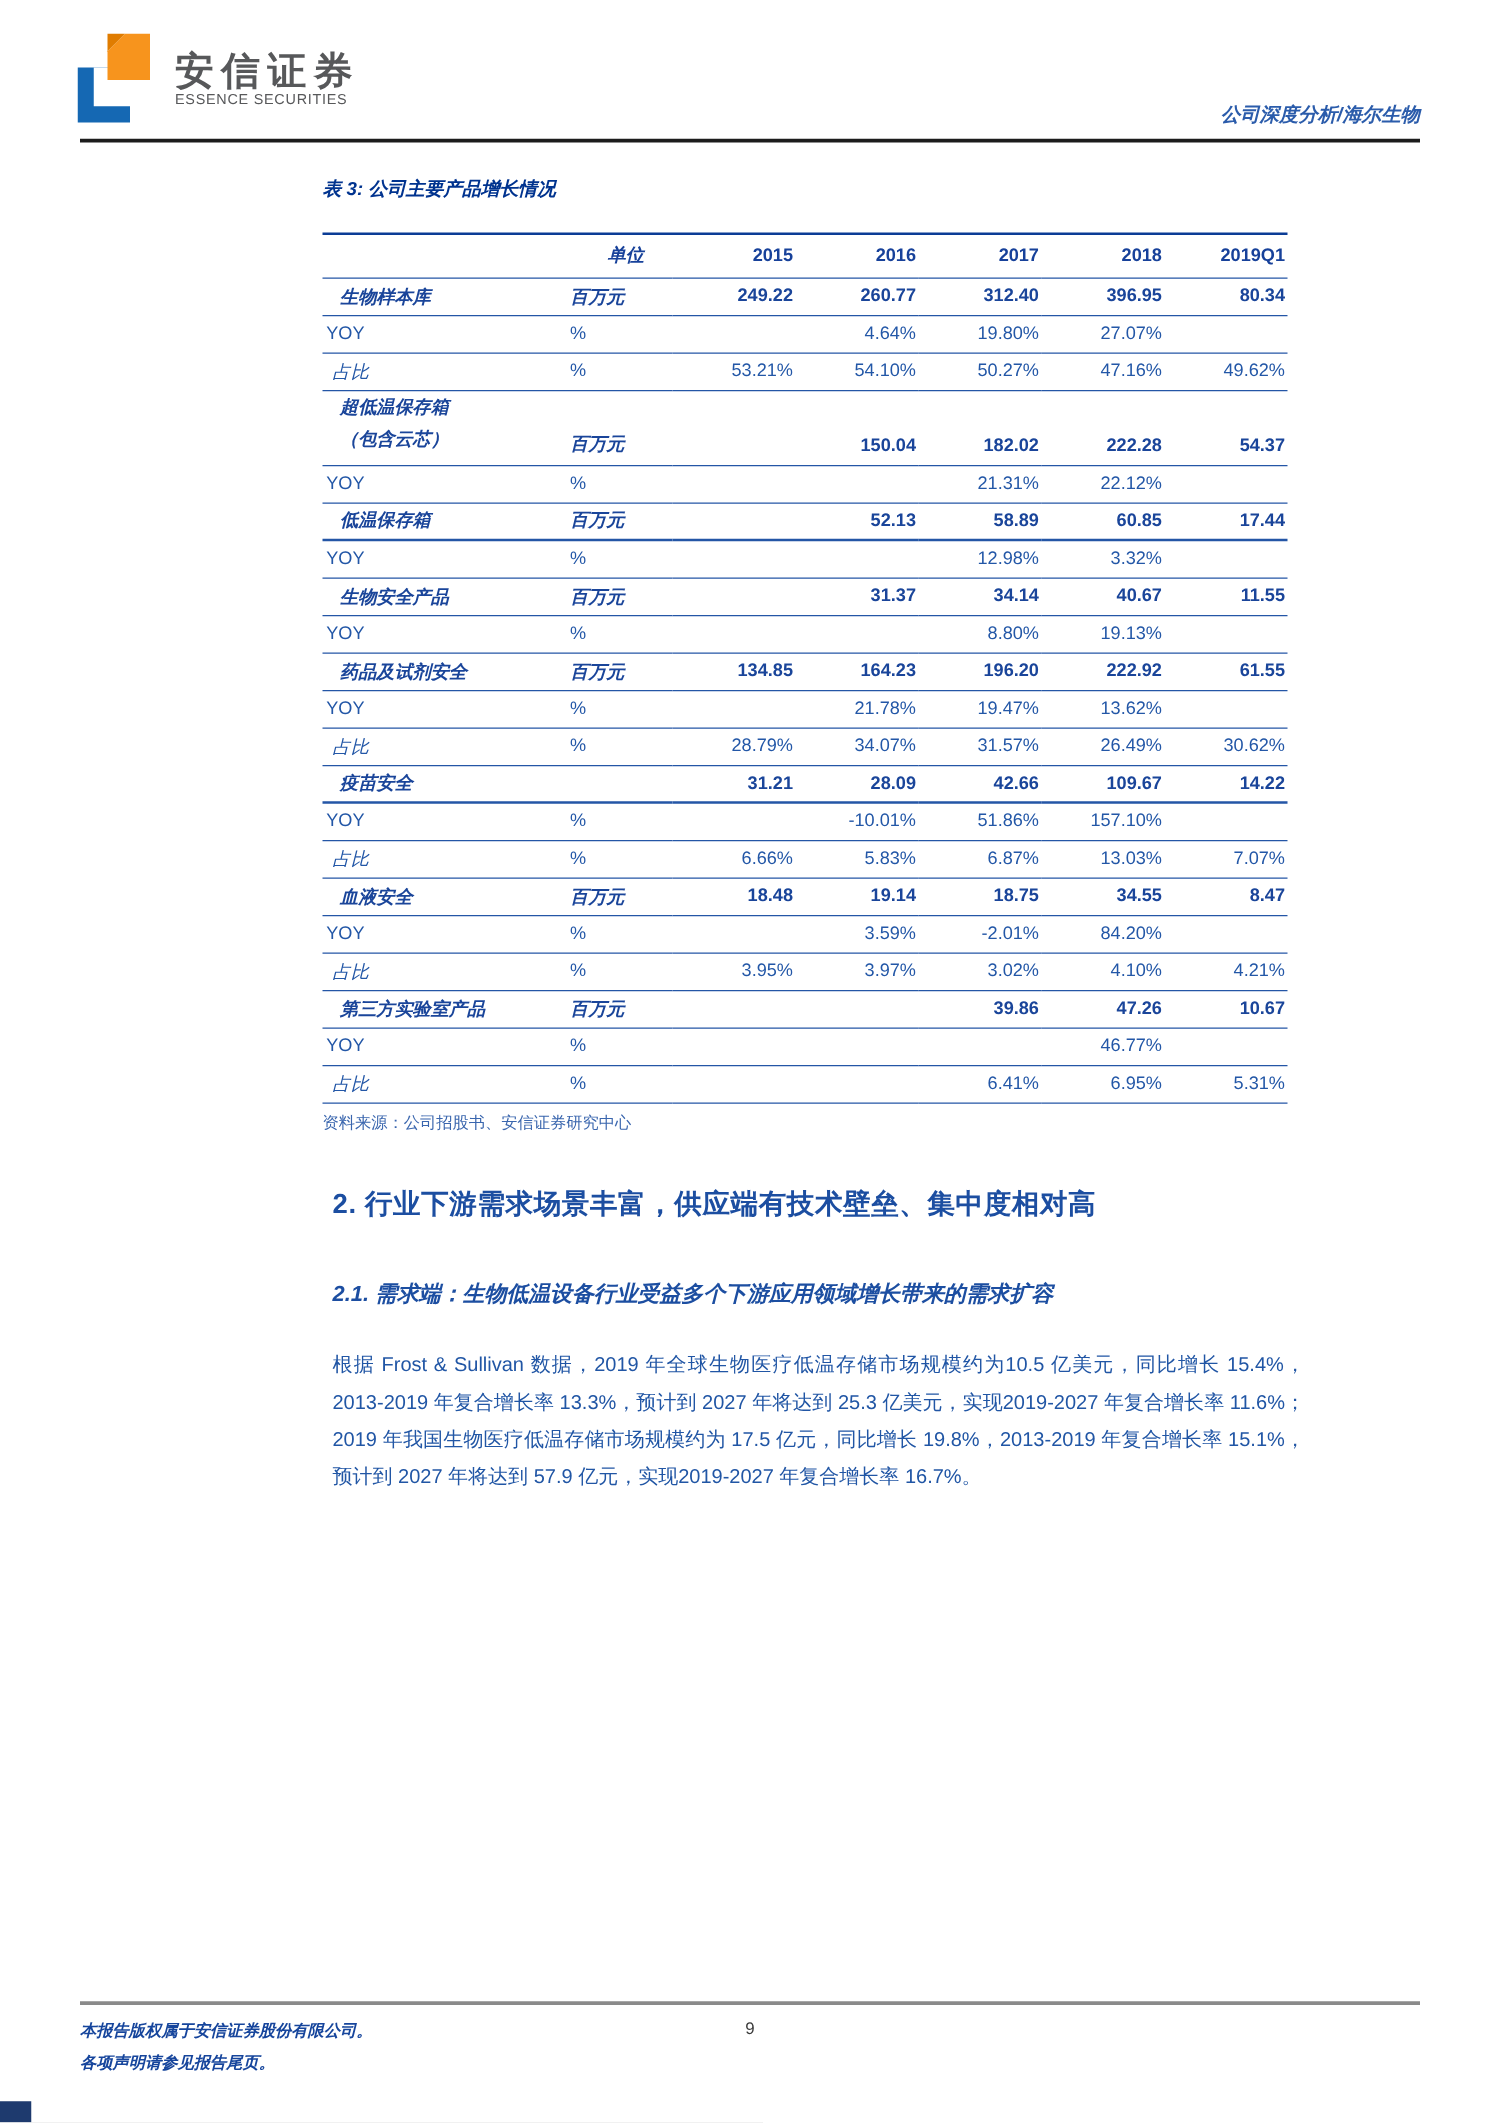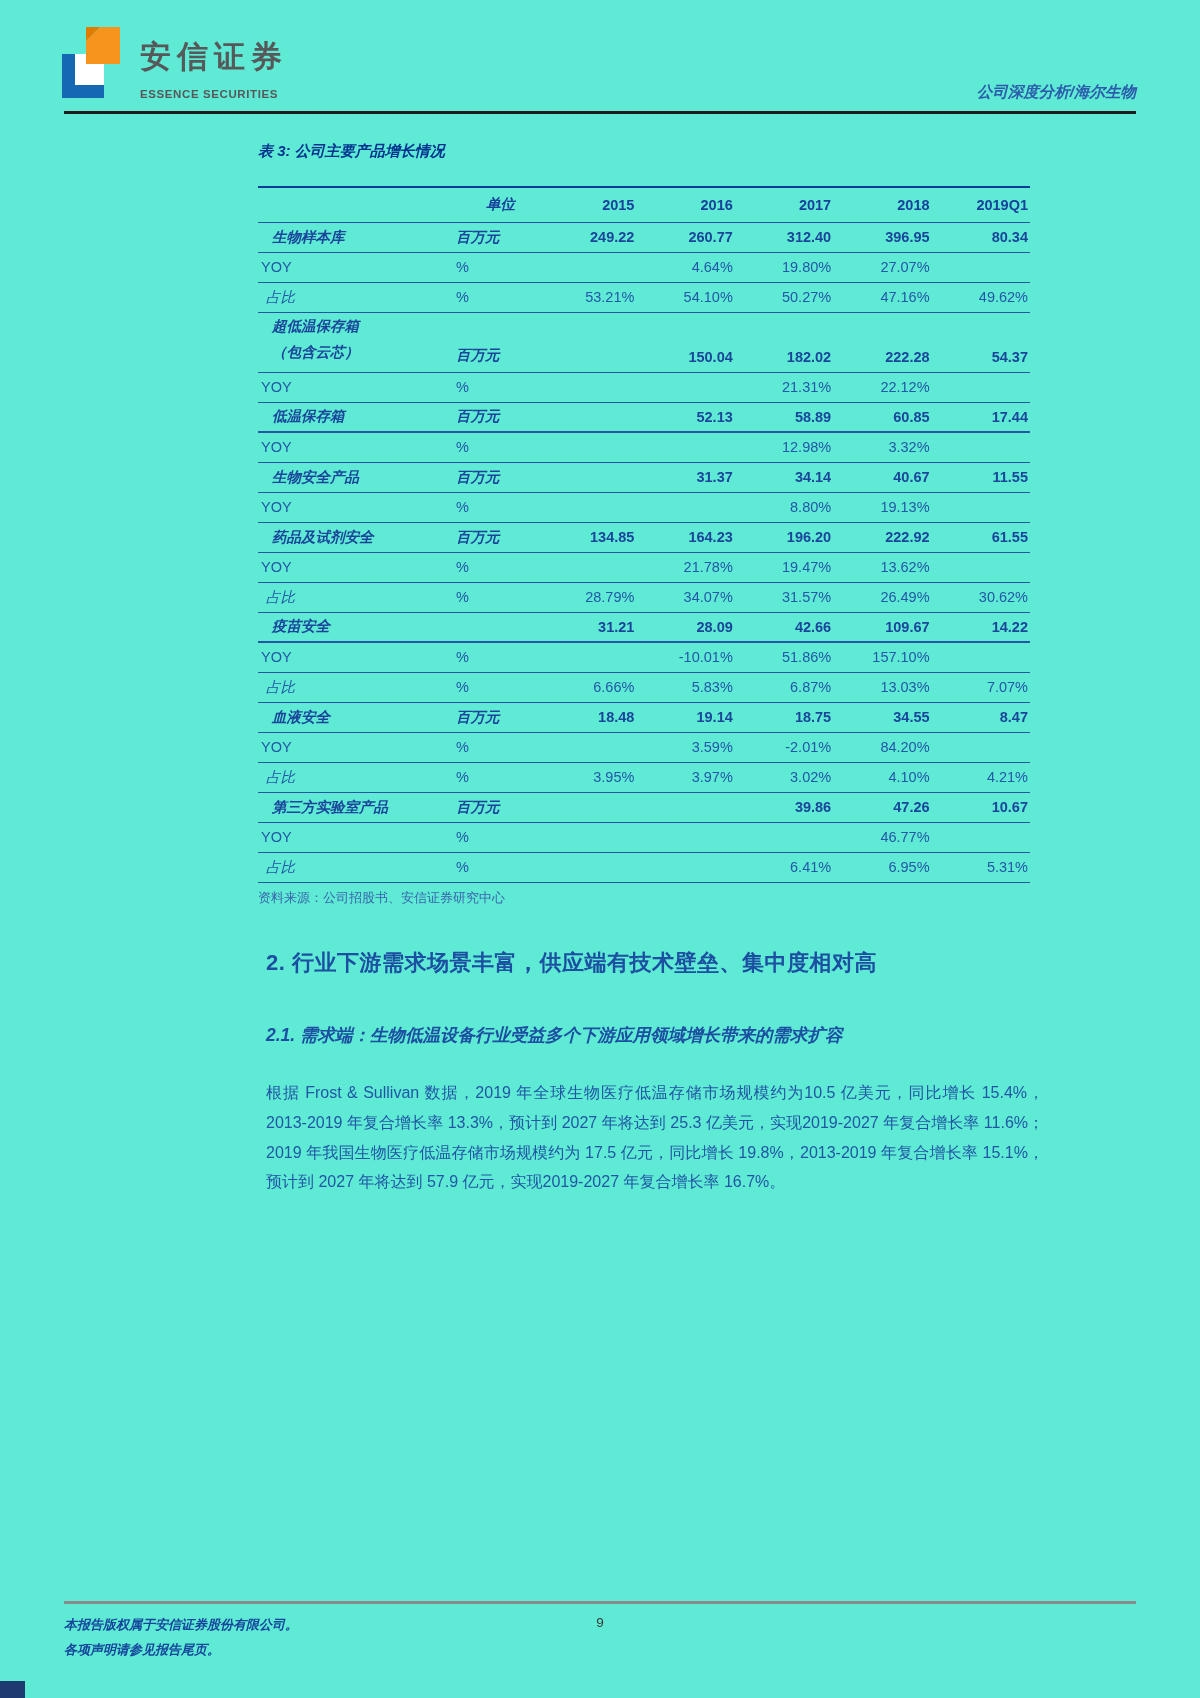--- a/index.html
+++ b/index.html
@@ -1,25 +1,25 @@
 <!DOCTYPE html>
 <html><head>
 <meta charset="utf-8">
 <style>
   * { margin:0; padding:0; box-sizing:border-box; }
   html,body { background:#e8e8e8; }
   body { font-family:"Liberation Sans", sans-serif; }
-  .page { position:relative; width:1200px; height:1698px; background:#5eead4; margin:0 auto; overflow:hidden; }
+  .page { position:relative; width:1200px; height:1698px; background:#ffffff; margin:0 auto; overflow:hidden; }
 
   
   .logo { position:absolute; left:62px; top:26px; display:flex; align-items:flex-start; }
   .logo-icon { width:64px; height:74px; margin-right:14px; }
   .brand-text { padding-top:14px; }
   .brand-cn { font-size:31px; color:#57585a; font-weight:600; letter-spacing:6px; line-height:34px; }
-  .brand-en { font-size:11.5px; color:#57585a; font-weight:700; letter-spacing:0.6px; margin-top:14px; }
+  .brand-en { font-size:11.5px; color:#57585a; font-weight:400; letter-spacing:0.6px; margin-top:0; }
   .report-type { position:absolute; right:64px; top:82px; font-size:15.5px; font-weight:bold; font-style:italic; color:#2b5cab; }
   .header-rule { position:absolute; left:64px; top:111px; width:1072px; height:2.5px; background:#1c1c1c; }
 
   
   .table-wrap { position:absolute; left:258px; top:142px; width:772px; }
   .table-title { font-size:15px; font-weight:bold; font-style:italic; color:#00338f; padding-bottom:25px; border-bottom:2.5px solid #0b3c96; }
   table.product-table { border-collapse:collapse; table-layout:fixed; width:772px; }
   .product-table col.c-label { width:190px; }
   .product-table col.c-unit  { width:90px; }
   .product-table col.c-num   { width:98.4px; }

